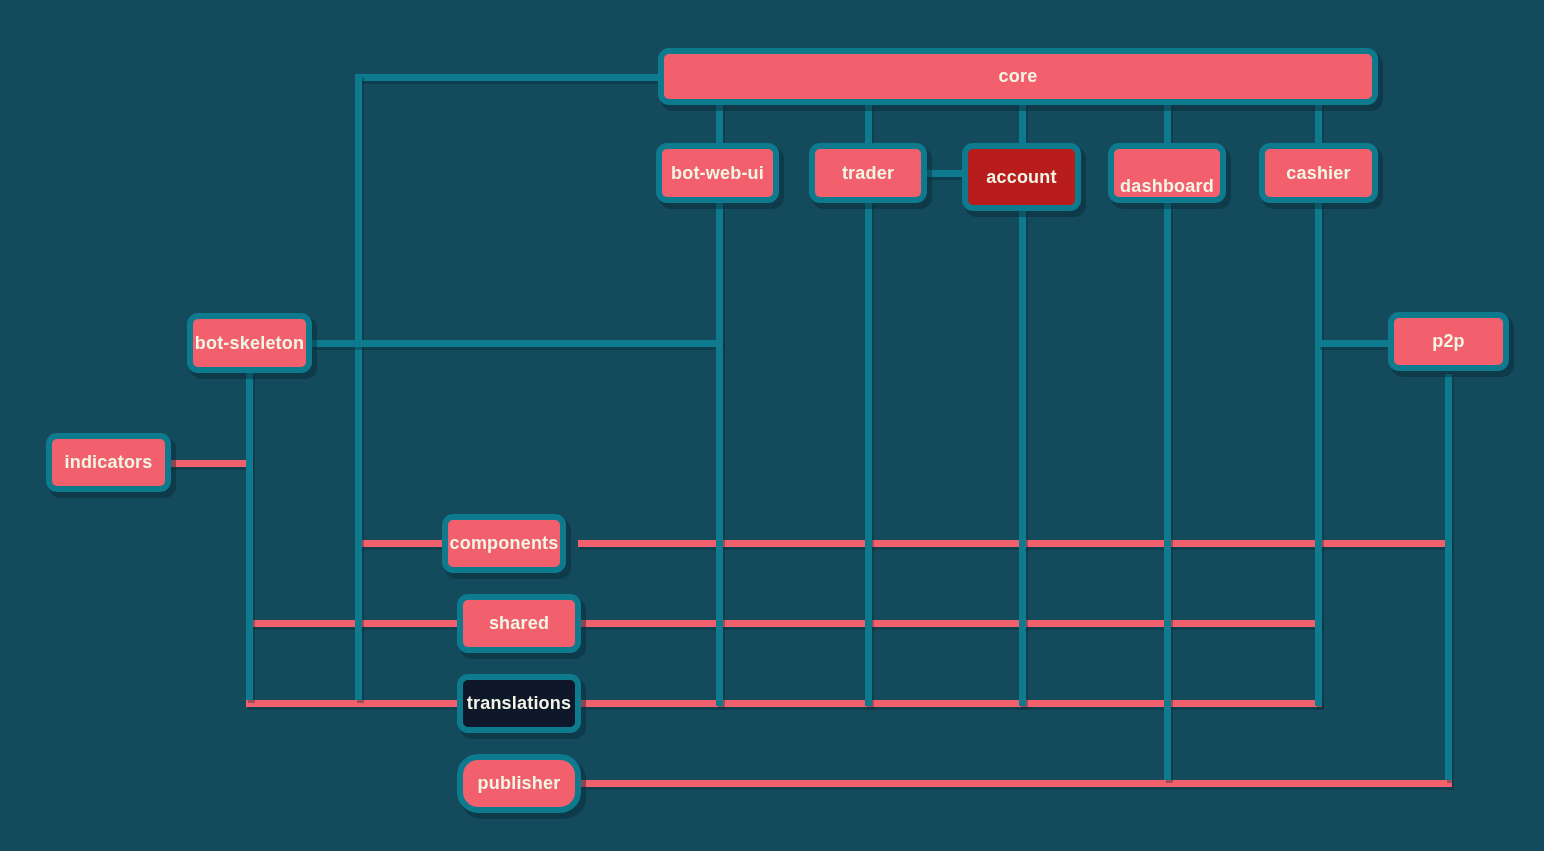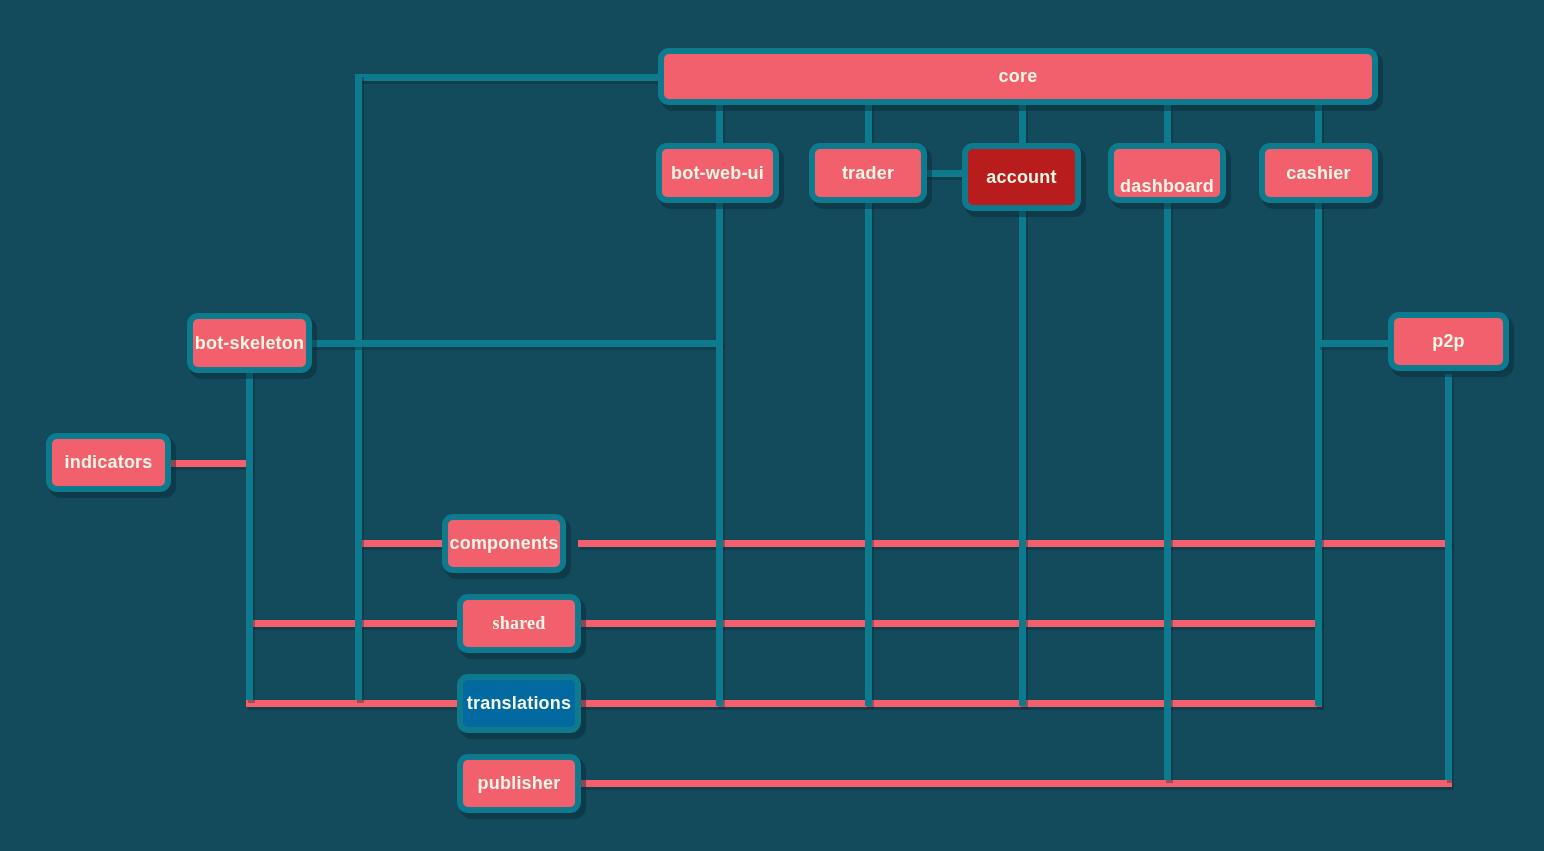--- a/index.html
+++ b/index.html
@@ -98,22 +98,22 @@
       <div class="node" style="left: 1388px; top: 312px; width: 121px; height: 59px; background: rgb(242, 96, 109); border-color: rgb(13, 122, 142);">
         <span style="color: rgb(240, 245, 228);">p2p</span>
       </div>
       <div class="node" style="left: 46px; top: 433px; width: 125px; height: 59px; background: rgb(242, 96, 109); border-color: rgb(13, 122, 142);">
         <span style="color: rgb(240, 245, 228);">indicators</span>
       </div>
       <div class="node" style="left: 442px; top: 514px; width: 124px; height: 59px; background: rgb(242, 96, 109); border-color: rgb(13, 122, 142);">
         <span style="color: rgb(240, 245, 228);">components</span>
       </div>
       <div class="node" style="left: 457px; top: 594px; width: 124px; height: 59px; background: rgb(242, 96, 109); border-color: rgb(13, 122, 142);">
-        <span style="color: rgb(240, 245, 228); font-family: Liberation Serif, serif;">shared</span>
+        <span style="color: rgb(240, 245, 228);">shared</span>
       </div>
-      <div class="node" style="left: 457px; top: 674px; width: 124px; height: 59px; background: #0369a1; border-color: rgb(13, 122, 142);">
+      <div class="node" style="left: 457px; top: 674px; width: 124px; height: 59px; background: #0f172a; border-color: rgb(13, 122, 142);">
         <span style="color: rgb(240, 245, 228);">translations</span>
       </div>
-      <div class="node" style="left: 457px; top: 754px; width: 124px; height: 59px; background: rgb(242, 96, 109); border-color: rgb(13, 122, 142);">
+      <div class="node" style="left: 457px; top: 754px; width: 124px; height: 59px; background: rgb(242, 96, 109); border-color: rgb(13, 122, 142); border-radius: 21px;">
         <span style="color: rgb(240, 245, 228);">publisher</span>
       </div>
     </div>
 </div>
 
 </body></html>

